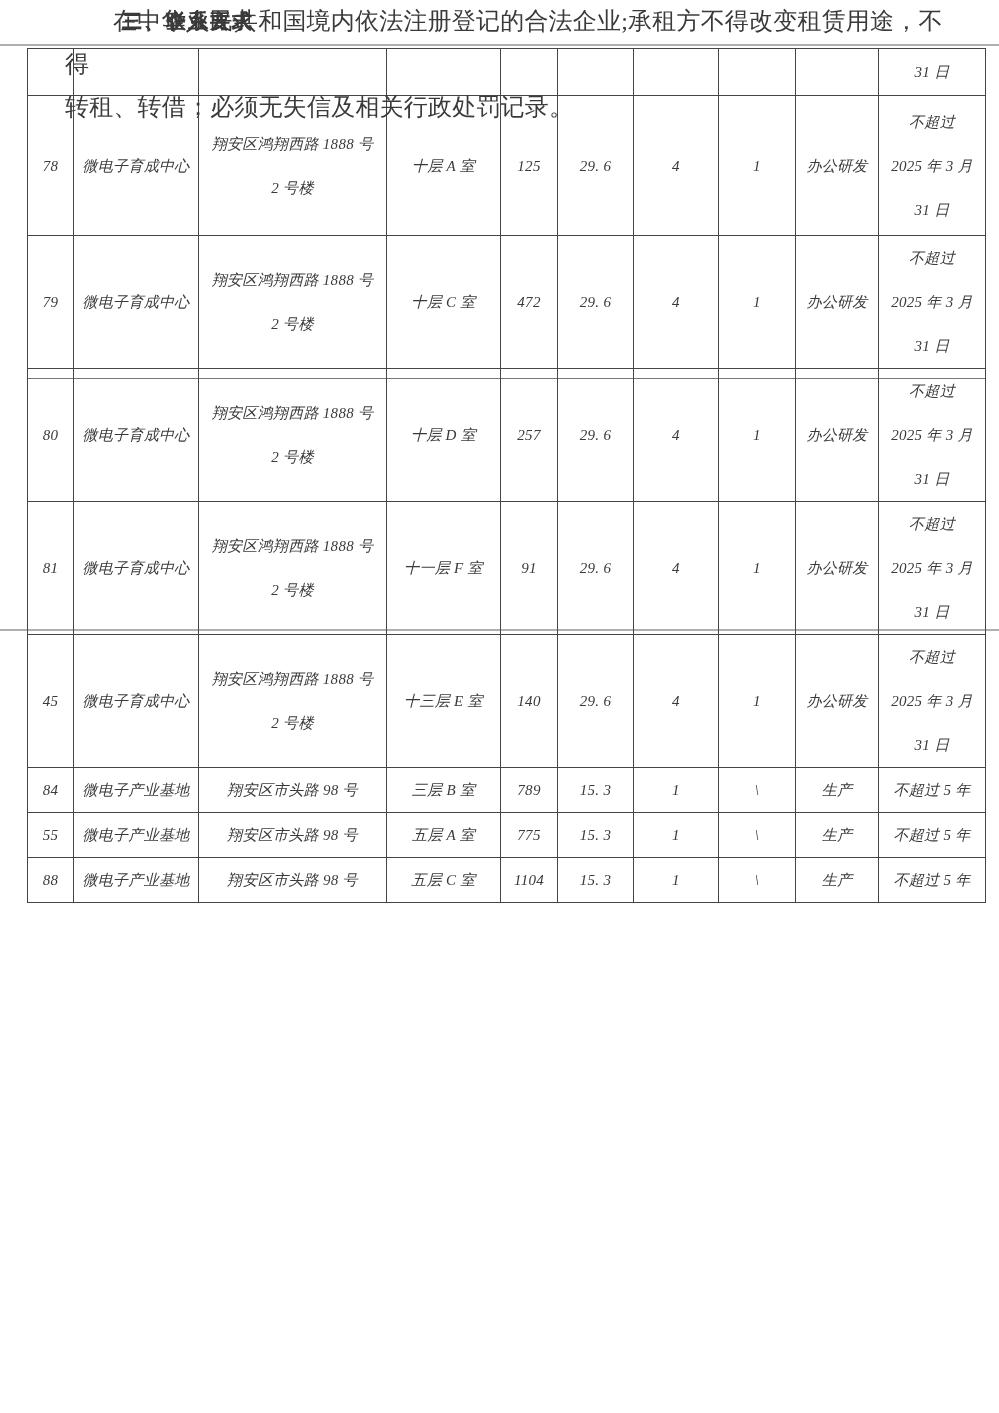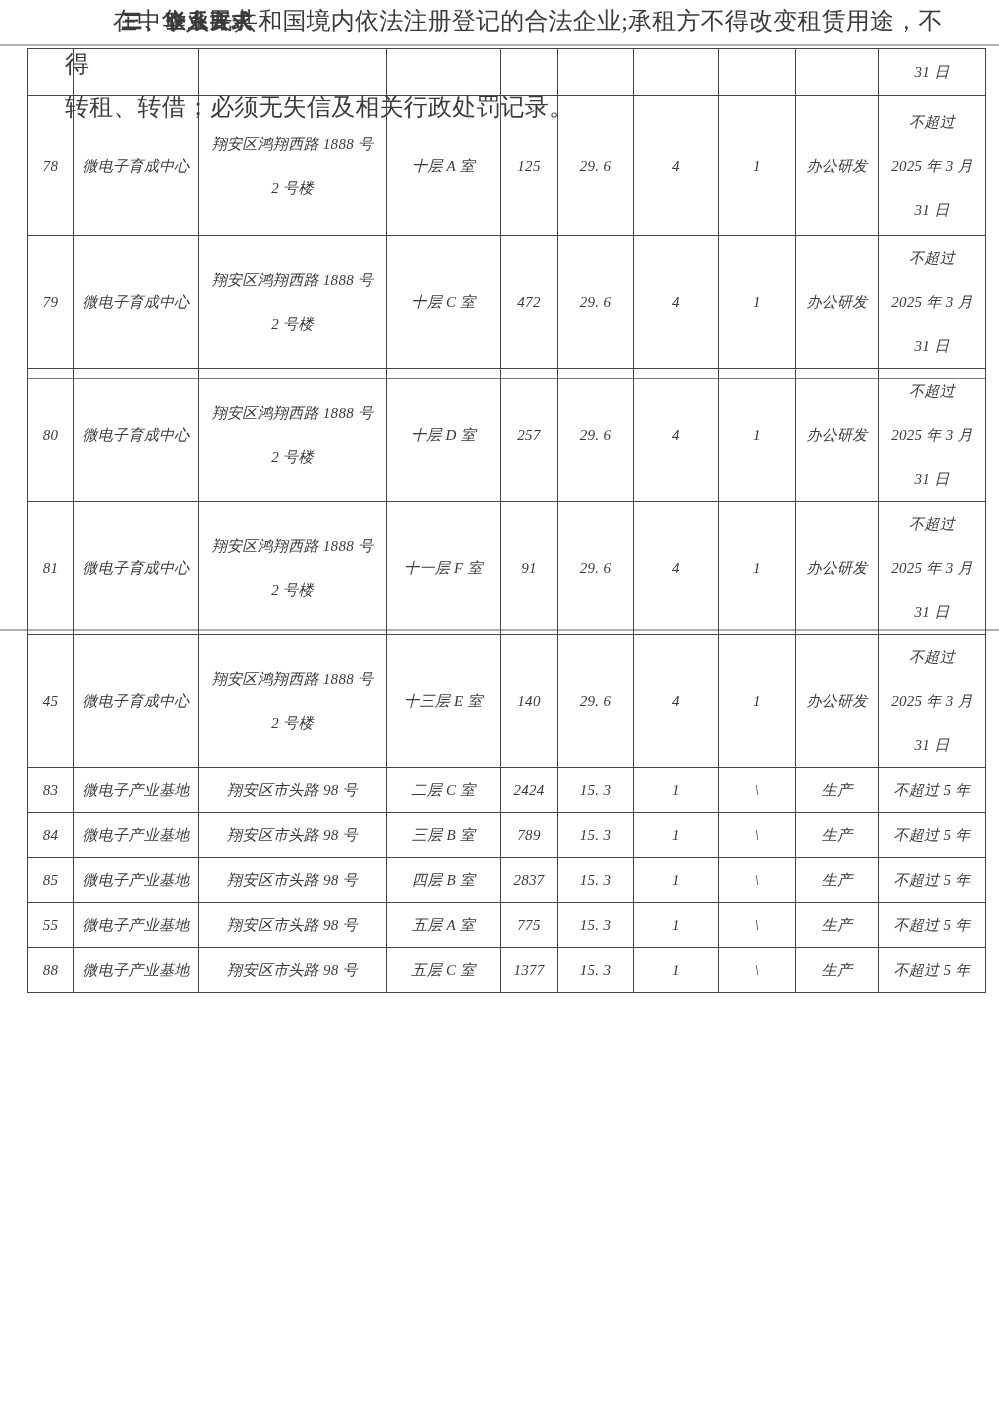--- a/index.html
+++ b/index.html
@@ -164,49 +164,25 @@
           <td>140</td>
           <td>29. 6</td>
           <td>4</td>
           <td>1</td>
           <td>办公研发</td>
           <td>不超过
 2025 年 3 月
 31 日</td>
         </tr>
         <tr style="height: 45px;">
-          <td>83</td>
-          <td>微电子产业基地</td>
-          <td>翔安区市头路 98 号</td>
-          <td>二层 C 室</td>
-          <td>2424</td>
-          <td>15. 3</td>
-          <td>1</td>
-          <td>\</td>
-          <td>生产</td>
-          <td>不超过 5 年</td>
-        </tr>
-        <tr style="height: 45px;">
           <td>84</td>
           <td>微电子产业基地</td>
           <td>翔安区市头路 98 号</td>
           <td>三层 B 室</td>
           <td>789</td>
-          <td>15. 3</td>
-          <td>1</td>
-          <td>\</td>
-          <td>生产</td>
-          <td>不超过 5 年</td>
-        </tr>
-        <tr style="height: 45px;">
-          <td>85</td>
-          <td>微电子产业基地</td>
-          <td>翔安区市头路 98 号</td>
-          <td>四层 B 室</td>
-          <td>2837</td>
           <td>15. 3</td>
           <td>1</td>
           <td>\</td>
           <td>生产</td>
           <td>不超过 5 年</td>
         </tr>
         <tr style="height: 45px;">
           <td>55</td>
           <td>微电子产业基地</td>
           <td>翔安区市头路 98 号</td>
@@ -216,21 +192,21 @@
           <td>1</td>
           <td>\</td>
           <td>生产</td>
           <td>不超过 5 年</td>
         </tr>
         <tr style="height: 44px;">
           <td>88</td>
           <td>微电子产业基地</td>
           <td>翔安区市头路 98 号</td>
           <td>五层 C 室</td>
-          <td>1377</td>
+          <td>1104</td>
           <td>15. 3</td>
           <td>1</td>
           <td>\</td>
           <td>生产</td>
           <td>不超过 5 年</td>
         </tr>
       </tbody>
   </table>
 
   <div class="sec heading" id="requirements-heading">二、企业要求</div>

